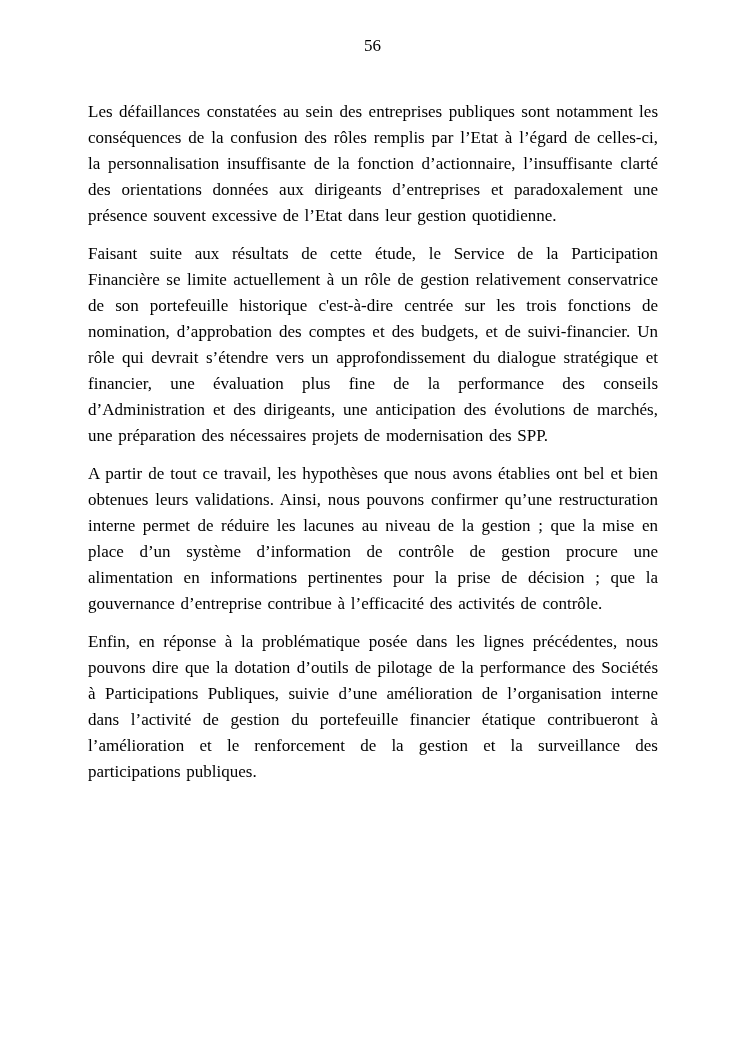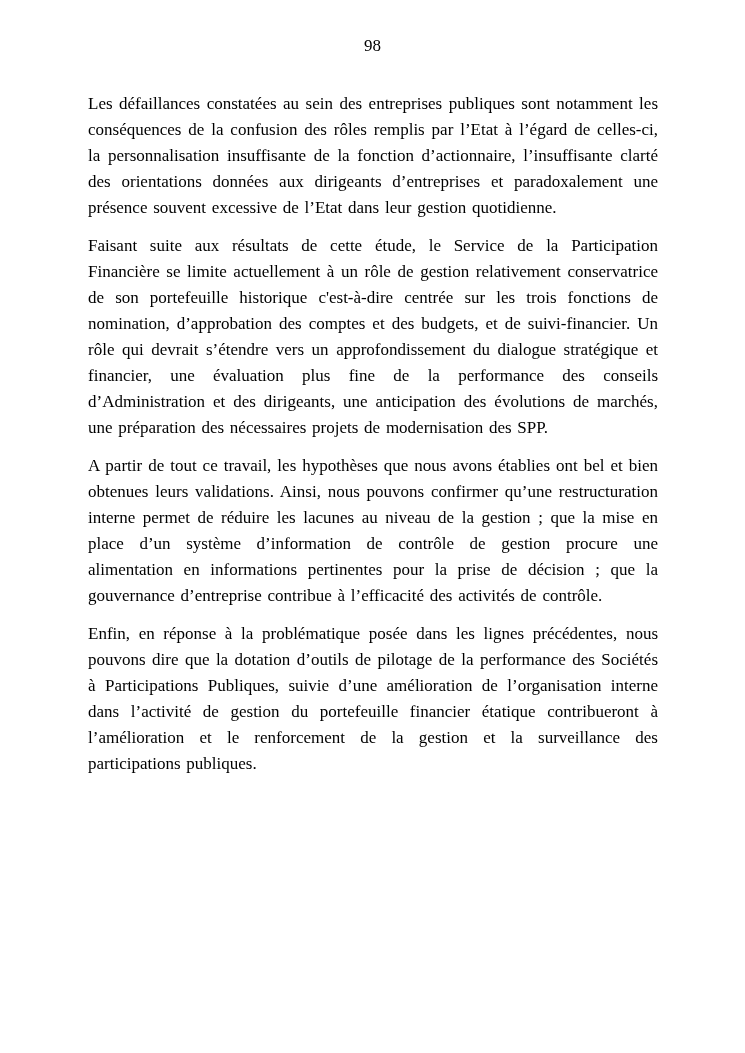--- a/index.html
+++ b/index.html
@@ -26,32 +26,32 @@
     font-size: 17px;
     line-height: 20px;
   }
   .content {
     position: absolute;
     top: 91px;
     left: 88px;
     width: 570px;
   }
   .content p {
-    margin: 0 0 12px 0;
+    margin: 8px 0 12px 0;
     font-size: 17px;
     line-height: 26px;
     text-align: justify;
     text-align-last: left;
     word-spacing: 1.5px;
   }
 </style>
 </head>
 <body>
 
 <div class="page">
-  <div class="page-number">98</div>
+  <div class="page-number">56</div>
   <div class="content">
     <p>Les défaillances constatées au sein des entreprises publiques sont notamment les conséquences de la confusion des rôles remplis par l’Etat à l’égard de celles-ci, la personnalisation insuffisante de la fonction d’actionnaire, l’insuffisante clarté des orientations données aux dirigeants d’entreprises et paradoxalement une présence souvent excessive de l’Etat dans leur gestion quotidienne.</p>
     <p>Faisant suite aux résultats de cette étude, le Service de la Participation Financière se limite actuellement à un rôle de gestion relativement conservatrice de son portefeuille historique c'est-à-dire centrée sur les trois fonctions de nomination, d’approbation des comptes et des budgets, et de suivi-financier.  Un rôle qui devrait s’étendre vers un approfondissement du dialogue stratégique et financier, une évaluation plus fine de la performance des conseils d’Administration et des dirigeants, une anticipation des évolutions de marchés, une préparation des nécessaires projets de modernisation des SPP.</p>
     <p>A partir de tout ce travail, les hypothèses que nous avons établies ont bel et bien obtenues leurs validations. Ainsi, nous pouvons confirmer qu’une restructuration interne permet de réduire les lacunes au niveau de la  gestion ; que la mise en place d’un système d’information de contrôle de gestion procure une alimentation en informations pertinentes pour la prise de décision ; que la gouvernance d’entreprise  contribue à l’efficacité des activités de contrôle.</p>
     <p>Enfin, en réponse à la problématique posée dans les lignes précédentes, nous pouvons dire que la dotation d’outils de pilotage de la performance des Sociétés à Participations Publiques, suivie d’une amélioration de l’organisation interne dans l’activité de gestion du portefeuille financier étatique contribueront à l’amélioration et le renforcement de la gestion et la surveillance des participations publiques.</p>
   </div>
 </div>
 
 </body></html>

